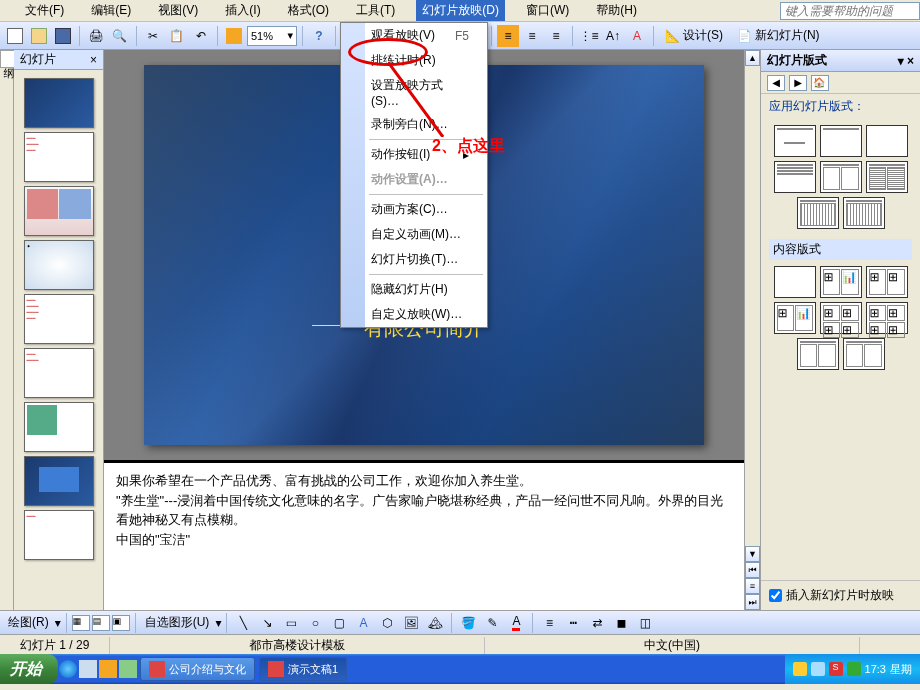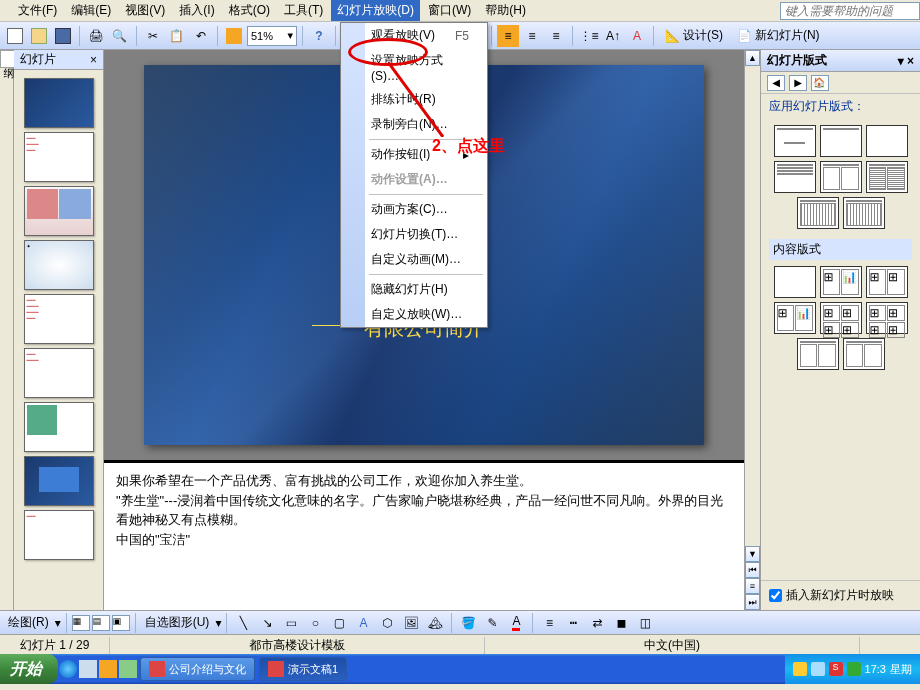--- a/index.html
+++ b/index.html
@@ -1,19 +1,19 @@
 <!DOCTYPE html>
 <html><head>
 <meta charset="utf-8">
 <style>
 * { margin: 0; padding: 0; box-sizing: border-box; font-family: "SimSun", "Microsoft YaHei", sans-serif; }
 body { width: 920px; height: 690px; background: #ece9d8; overflow: hidden; font-size: 12px; position: relative; }
 
 
-.menu-bar { height: 22px; background: #ece9d8; display: flex; align-items: center; padding-left: 12px; gap: 2px; border-bottom: 1px solid #c0c0c0; }
+.menu-bar { height: 22px; background: #ece9d8; display: flex; align-items: center; padding-left: 19px; gap: 15px; border-bottom: 1px solid #c0c0c0; }
 .menu-item { padding: 2px 6px; cursor: pointer; }
 .menu-item.active { background: #316ac5; color: white; }
 .help-search { margin-left: auto; width: 140px; height: 18px; border: 1px solid #7f9db9; background: #ffffff; padding: 0 4px; font-size: 12px; color: #888; font-style: italic; }
 
 
 .toolbar { height: 28px; background: linear-gradient(#e9efff, #c4d5f7); display: flex; align-items: center; padding: 0 4px; gap: 2px; border-bottom: 1px solid #a0a0a0; }
 .tb-btn { width: 22px; height: 22px; display: flex; align-items: center; justify-content: center; border: 1px solid transparent; cursor: pointer; }
 .tb-sep { width: 1px; height: 20px; background: #a0b5d6; margin: 0 3px; }
 .zoom-box { width: 50px; height: 20px; background: white; border: 1px solid #7f9db9; display: flex; align-items: center; padding: 0 3px; font-size: 11px; }
 .font-size-box { width: 40px; height: 20px; background: white; border: 1px solid #7f9db9; display: flex; align-items: center; padding: 0 3px; font-size: 11px; }
@@ -368,33 +368,33 @@
     </div>
   </div>
 </div>
 
 <div class="dropdown">
   <div class="dd-strip"></div>
   <div class="dd-item">
       <span>观看放映(V)</span>
       <span class="shortcut">F5</span>
     </div>
+  <div class="dd-item">排练计时(R)</div>
   <div class="dd-item">设置放映方式(S)…</div>
-  <div class="dd-item">排练计时(R)</div>
   <div class="dd-item">录制旁白(N)…</div>
   <div class="dd-sep"></div>
   <div class="dd-item">
       <span>动作按钮(I)</span>
       <span class="arrow">▸</span>
     </div>
   <div class="dd-item disabled">动作设置(A)…</div>
   <div class="dd-sep"></div>
   <div class="dd-item">动画方案(C)…</div>
+  <div class="dd-item">自定义动画(M)…</div>
   <div class="dd-item">幻灯片切换(T)…</div>
-  <div class="dd-item">自定义动画(M)…</div>
   <div class="dd-sep"></div>
   <div class="dd-item">隐藏幻灯片(H)</div>
   <div class="dd-item">自定义放映(W)…</div>
 </div>
 
 <div class="ellipse"></div>
 <svg class="anno-line">
     <line x1="0" y1="0" x2="55" y2="75" stroke="#e00000" stroke-width="3"></line>
   </svg>
 <div class="anno-text">2、点这里</div>

